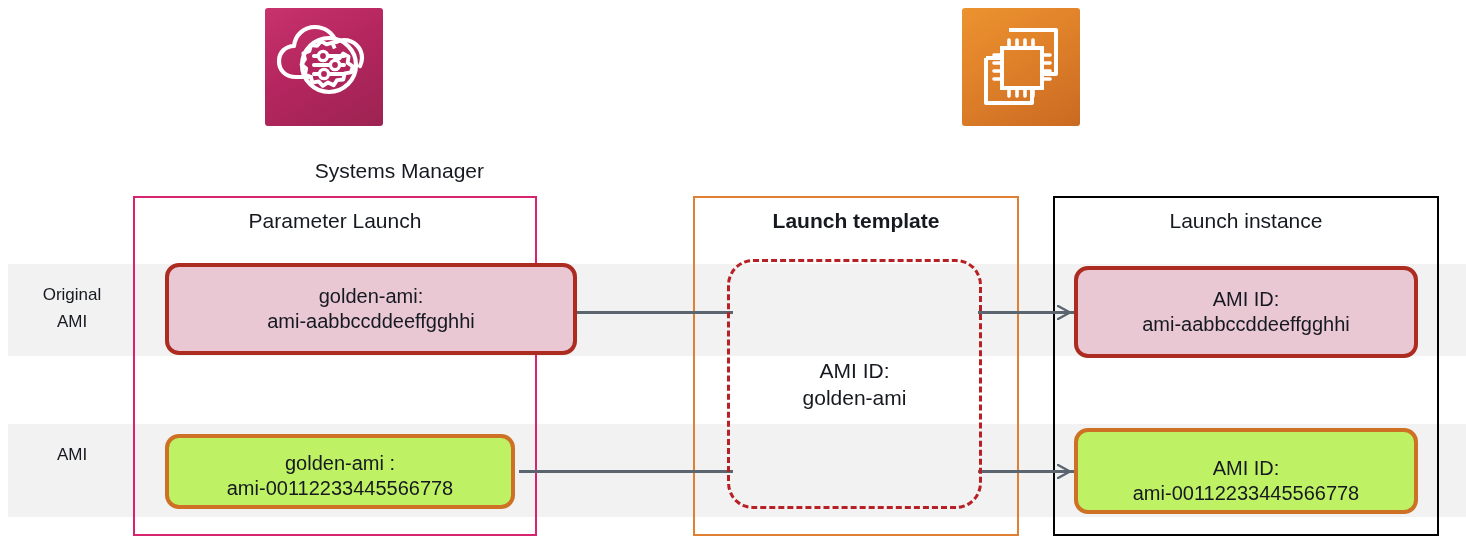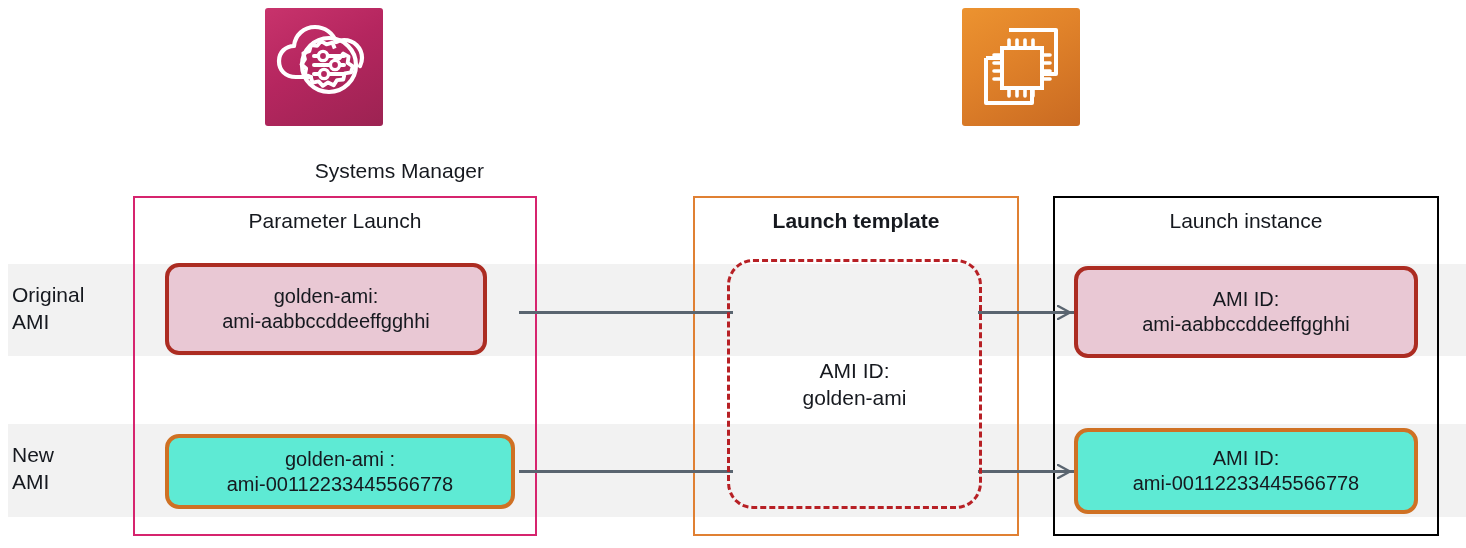--- a/index.html
+++ b/index.html
@@ -23,22 +23,22 @@
     background: #f2f2f2;
     z-index: 0;
   }
   #band-original { left: 8px;  top: 264px; width: 1458px; height: 92px; }
   #band-new      { left: 8px;  top: 424px; width: 1458px; height: 93px; }
 
   
   .row-label {
     position: absolute;
     z-index: 3;
-    text-align: left;
-    font-size: 21px;
+    text-align: center;
+    font-size: 17px;
     line-height: 27px;
     color: #16191f;
     width: 120px;
   }
   #row-label-original { left: 12px; top: 281px; }
   #row-label-new      { left: 12px; top: 441px; }
 
   
   .svc-icon {
     position: absolute;
@@ -113,24 +113,25 @@
     color: #16191f;
     padding: 4px 8px;
   }
   .node .node-text { display: block; }
   .node-red {
     border: 4px solid #ac2c22;
     background: #e9c8d4;
   }
   .node-orange {
     border: 4px solid #cf7124;
-    background: #5eead4;
-  }
-
-  #node-ps-original   { left: 165px;  top: 263px; width: 322px; height: 92px; }
+    background: #bef264;
+    align-items: flex-end;
+  }
+
+  #node-ps-original   { left: 165px;  top: 263px; width: 412px; height: 92px; }
   #node-ps-new        { left: 165px;  top: 434px; width: 350px; height: 75px; }
   #node-li-original   { left: 1074px; top: 266px; width: 344px; height: 92px; }
   #node-li-new        { left: 1074px; top: 428px; width: 344px; height: 86px; }
 
   
   #node-lt {
     position: absolute;
     z-index: 4;
     left: 727px; top: 259px; width: 255px; height: 250px;
     border: 3px dashed #b72025;
@@ -173,21 +174,20 @@
 <div id="canvas">
 
   <div class="band" id="band-original"></div>
   <div class="band" id="band-new"></div>
 
   <div class="row-label" id="row-label-original">
     <div>Original</div>
     <div>AMI</div>
   </div>
   <div class="row-label" id="row-label-new">
-    <div>New</div>
     <div>AMI</div>
   </div>
 
   <div class="svc-icon" id="ssm-icon">
     <svg width="118" height="118" viewBox="0 0 118 118" fill="none" xmlns="http://www.w3.org/2000/svg">
       <path d="M31 69 L46 69 M31 69 C20 69 14 62 14 53 C14 44 21 38 29 38 C30 27 39 19 50 19 C60 19 68 25 71 34 C73 33 76 32 79 32 C89 32 97 40 97 50 C97 53 96 56 95 58" stroke="#ffffff" stroke-width="4.2" stroke-linecap="round" stroke-linejoin="round" fill="none"></path>
       <path d="M70 44.5 L76.5 46.2 L80.5 41.2 L86 44.5 L85 51 L90.5 54.5 L88.5 60.8 L82 61.8 L80.5 68.2 L74 68.8 L70.6 74.3 L64.6 71.3 L59.2 74.8 L54.8 70.2 L48.5 71.5 L46.6 65.3 L40.6 63.2 L41.8 56.8 L37 52.4 L40.6 47.1 L38.9 40.9 L45.1 38.8 L46.9 32.5 L53.3 33.2 L57.5 28.2 L63 31.6 L69.2 29.9 L71.6 36" stroke="#ffffff" stroke-width="4" stroke-linejoin="round" fill="none" transform="translate(1,6) scale(0.96)"></path>
       <circle cx="64" cy="57" r="27" stroke="#ffffff" stroke-width="4.2" fill="none"></circle>
       <path d="M49 48 H79" stroke="#ffffff" stroke-width="4" stroke-linecap="round"></path>
       <path d="M49 57 H79" stroke="#ffffff" stroke-width="4" stroke-linecap="round"></path>

